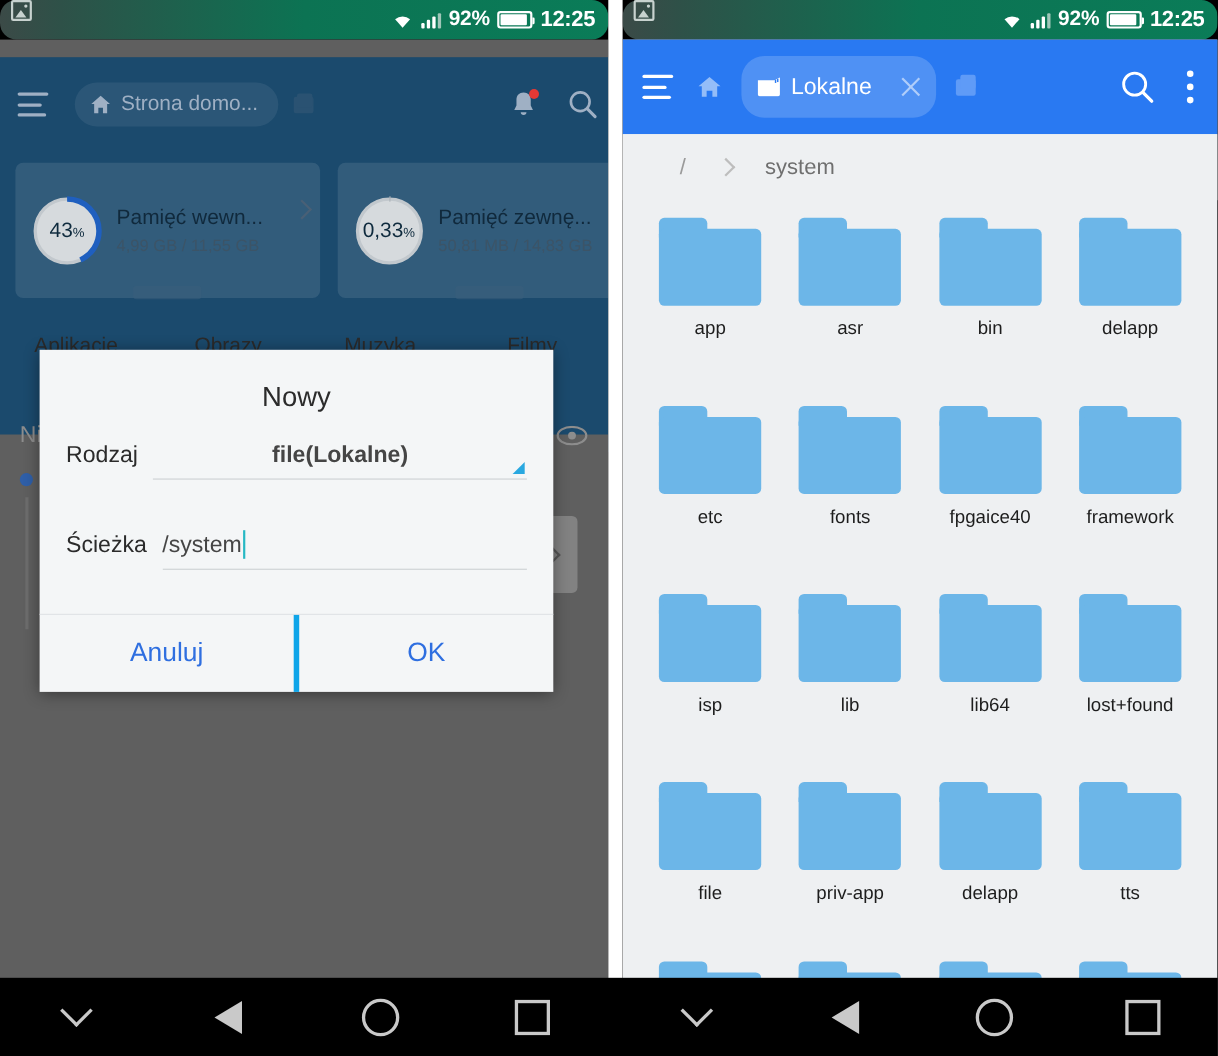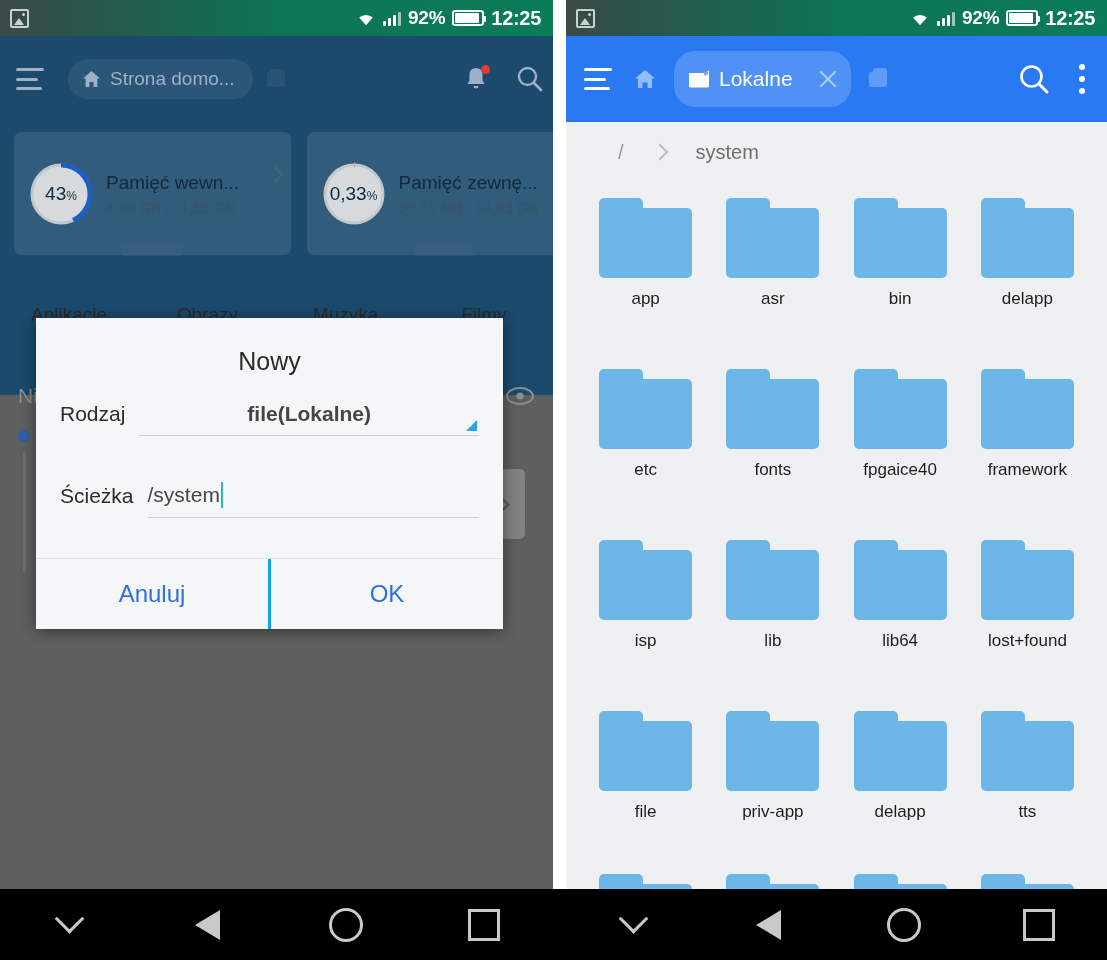--- a/index.html
+++ b/index.html
@@ -5,22 +5,22 @@
   html,body{margin:0;padding:0;background:#000;}
   body{width:1107px;height:960px;font-family:"Liberation Sans","DejaVu Sans",sans-serif;overflow:hidden;}
   .screens{position:relative;width:1107px;height:960px;display:flex;}
 
   .phone{position:relative;overflow:hidden;height:960px;}
   .phone.left{width:553px;}
   .phone.gap{width:13px;background:#fff;height:960px;}
   .phone.right{width:541px;}
 
   
-  .statusbar{height:36px;position:relative;display:flex;align-items:center;
-    background:linear-gradient(90deg,#3a4a47 0%,#33504a 8%,#0f6b4f 45%,#0a7d57 100%);}
+  .statusbar{height:36px;position:relative;display:flex;align-items:flex-start;
+    background:linear-gradient(90deg,#3a4a47 0%,#33504a 8%,#0f6b4f 45%,#0a7d57 100%);border-radius:15px;}
   .statusbar.green{background:linear-gradient(90deg,#3b4a47 0%,#2e5148 10%,#0c7353 50%,#0a7c58 100%);}
   .sb-left{padding-left:10px;display:flex;align-items:center;}
   .sb-right{position:absolute;right:12px;top:0;height:36px;display:flex;align-items:center;gap:7px;color:#fff;}
   .sb-icon-img{width:19px;height:19px;border:2px solid #c8d2cf;border-radius:2px;position:relative;box-sizing:border-box;}
   .sb-icon-img:after{content:"";position:absolute;left:2px;top:7px;width:0;height:0;
     border-left:5px solid transparent;border-right:5px solid transparent;border-bottom:7px solid #c8d2cf;}
   .sb-icon-img:before{content:"";position:absolute;right:2px;top:2px;width:3px;height:3px;border-radius:50%;background:#c8d2cf;}
   .wifi{width:20px;height:15px;position:relative;}
   .wifi svg{display:block}
   .sig{display:flex;align-items:flex-end;gap:2px;height:15px;}
@@ -30,21 +30,21 @@
   .sig i:nth-child(3){height:11px}
   .sig i:nth-child(4){height:14px;background:#9fc6b8}
   .batt-pct{font-size:19px;font-weight:600;letter-spacing:-0.2px;}
   .batt{width:32px;height:16px;border:2px solid #fff;border-radius:3px;position:relative;box-sizing:border-box;padding:1px;}
   .batt:after{content:"";position:absolute;right:-4px;top:4px;width:2px;height:6px;background:#fff;border-radius:0 1px 1px 0;}
   .batt span{display:block;height:100%;background:#fff;border-radius:1px;}
   .clock{font-size:20px;font-weight:600;letter-spacing:-0.3px;}
 
   
   .left-body{position:relative;height:924px;background:#5f5f5f;}
-  .hero{position:absolute;left:0;top:0;width:597px;height:359px;background:#1b4a6d;}
+  .hero{position:absolute;left:0;top:16px;width:597px;height:359px;background:#1b4a6d;}
   .toolbar-l{position:relative;height:86px;display:flex;align-items:center;padding:0 16px;color:#cfd8e2;}
   .ham{width:28px;height:22px;display:flex;flex-direction:column;justify-content:space-between;cursor:pointer;}
   .ham i{display:block;height:3px;border-radius:2px;background:#9fb0c4;}
   .ham i:nth-child(1){width:28px}
   .ham i:nth-child(2){width:22px}
   .ham i:nth-child(3){width:26px}
   .tabchip{margin-left:24px;height:40px;border-radius:20px;background:rgba(255,255,255,0.07);
     display:flex;align-items:center;padding:0 18px 0 14px;max-width:198px;}
   .home-ic{width:19px;height:18px;margin-right:9px;flex:none;}
   .tabchip span{font-size:19px;color:#9fb0c4;white-space:nowrap;overflow:hidden;}
@@ -97,21 +97,21 @@
   .dlg-lbl{font-size:21px;color:#2b2b2b;padding-bottom:10px;white-space:nowrap;}
   .dlg-field{flex:1;margin-left:14px;border-bottom:1px solid #ccd0d3;position:relative;padding-bottom:9px;}
   .dlg-field .val{font-size:21px;color:#454545;}
   .dlg-field .val.center{text-align:center;font-weight:bold;}
   .sp-tri{position:absolute;right:2px;bottom:4px;width:0;height:0;border-left:11px solid transparent;border-bottom:11px solid #29a8e0;}
   .caret{display:inline-block;width:2px;height:26px;background:#26b8c4;vertical-align:-6px;margin-left:1px;}
   .row-gap{height:46px;}
   .dlg-sep{height:1px;background:#dfe3e5;margin-top:40px;}
   .dlg-btns{display:flex;height:70px;}
   .dlg-btn{flex:1;display:flex;align-items:center;justify-content:center;font-size:24px;color:#2f6fe0;cursor:pointer;}
-  .dlg-btns .dlg-btn+.dlg-btn{border-left:3px solid #0ea5e9;}
+  .dlg-btns .dlg-btn+.dlg-btn{border-left:5px solid #0ea5e9;}
 
   
   .right-body{height:924px;background:#eef0f2;position:relative;}
   .toolbar-r{height:86px;background:#2979f2;display:flex;align-items:center;padding:0 18px;}
   .ham-w i{background:#fff;}
   .home-w{margin-left:22px;width:22px;height:20px;flex:none;}
   .chip-r{margin-left:18px;height:56px;border-radius:21px;background:rgba(255,255,255,0.18);
     display:flex;align-items:center;padding:0 10px 0 14px;}
   .sd-ic{width:22px;height:18px;position:relative;margin-right:9px;flex:none;}
   .chip-r span.lbl{font-size:21px;color:#fff;white-space:nowrap;}

